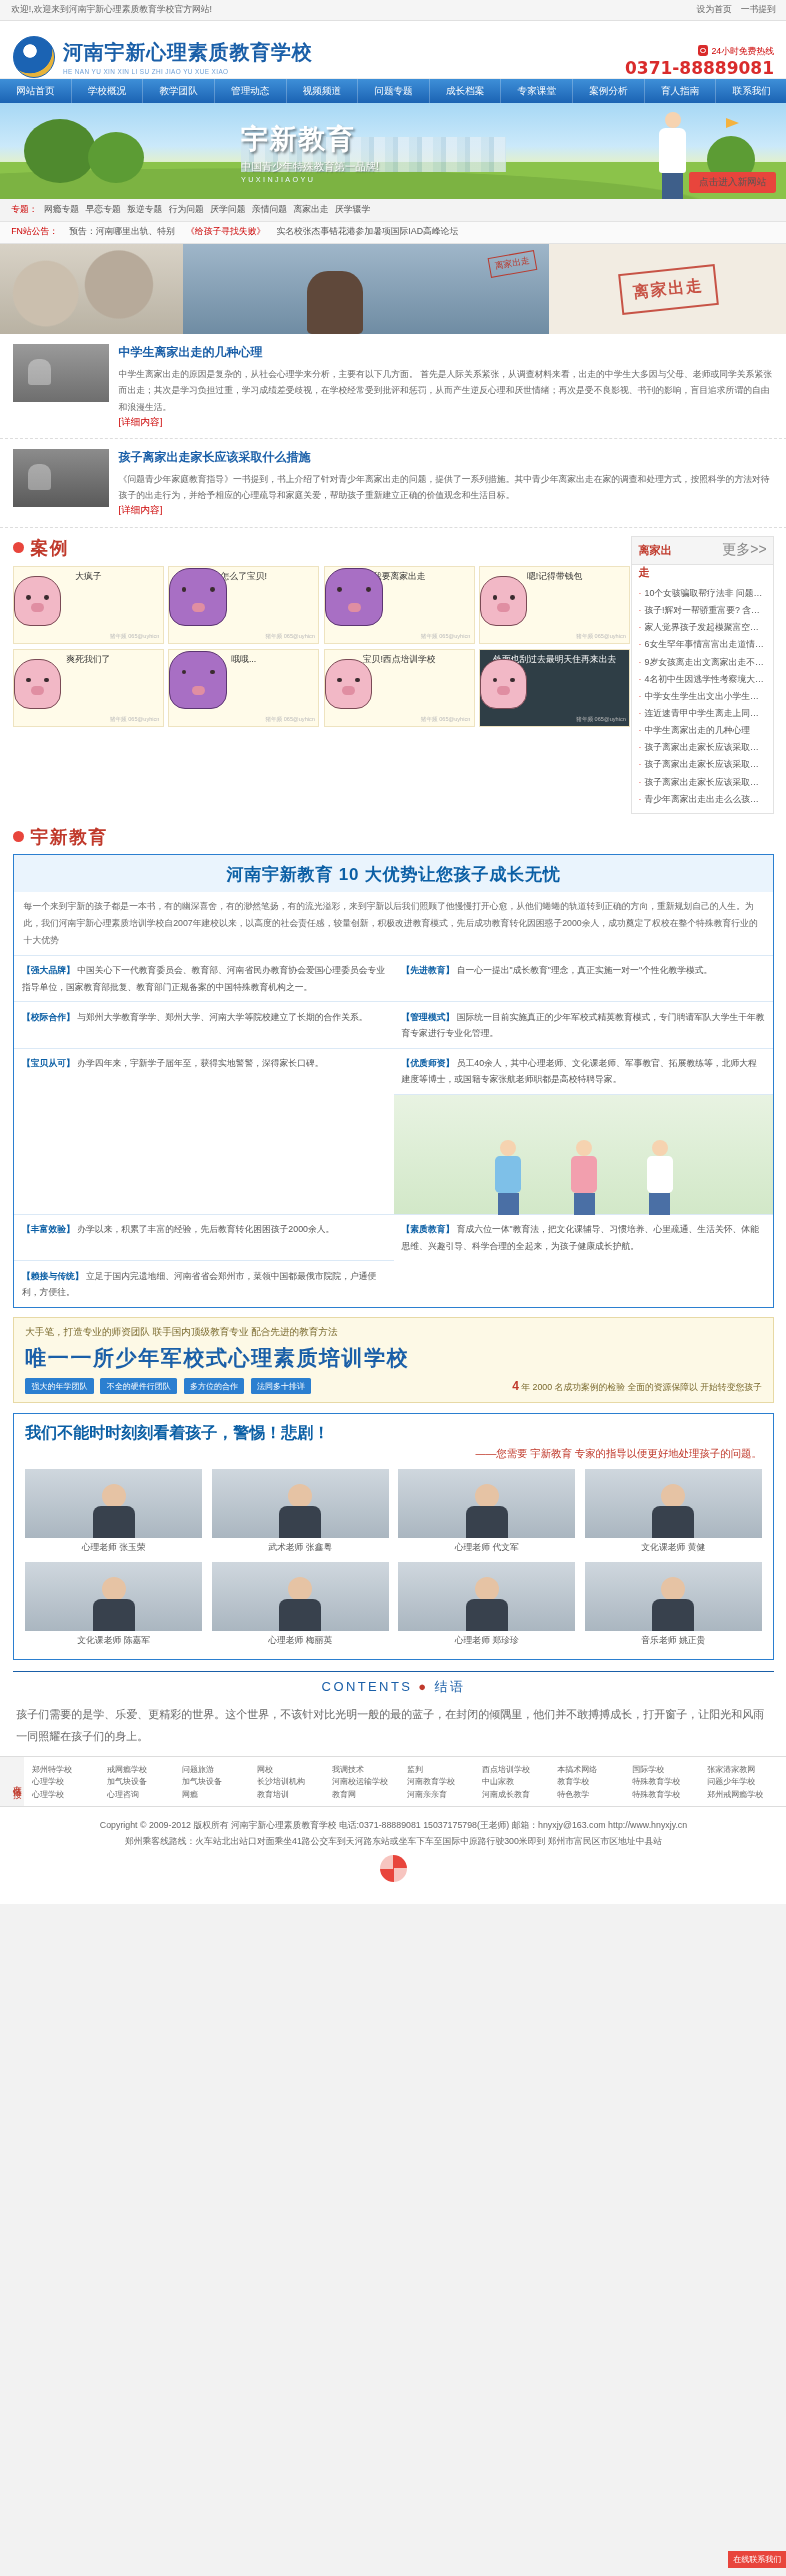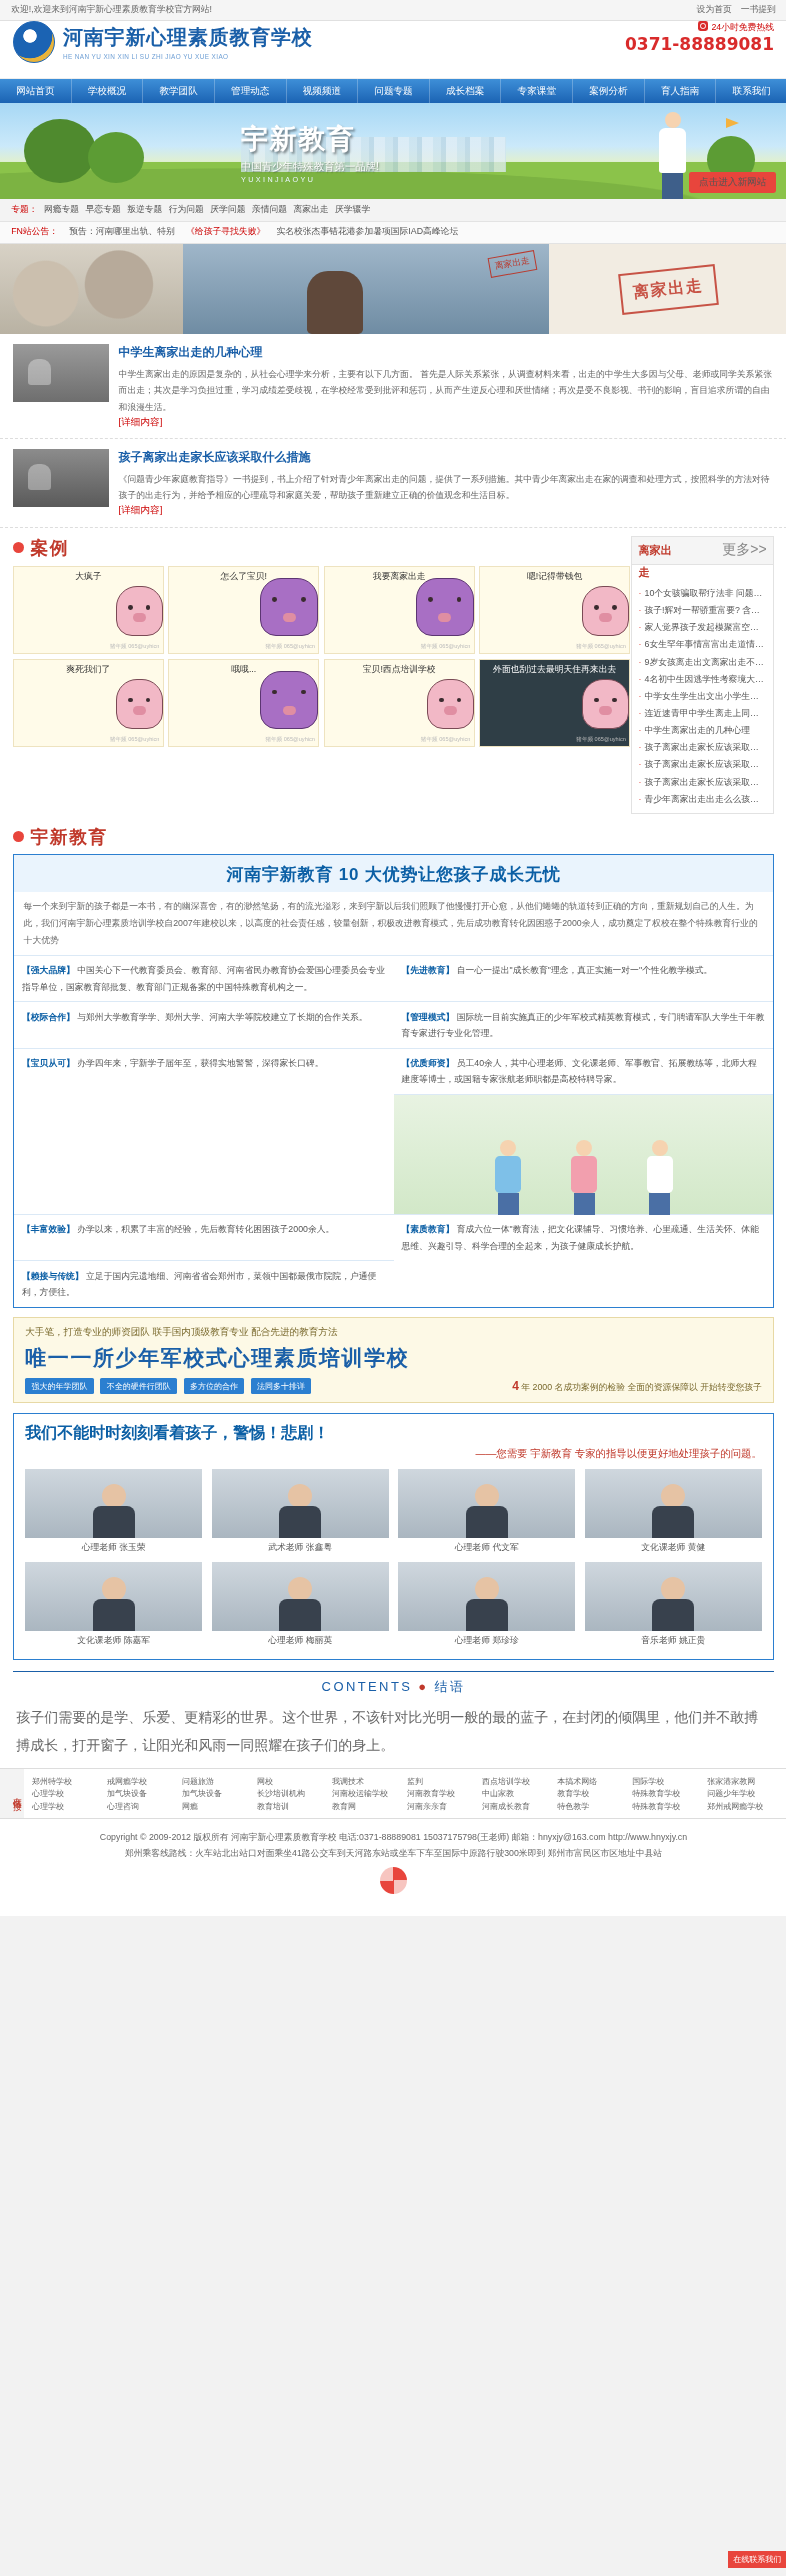--- a/index.html
+++ b/index.html
@@ -15,21 +15,21 @@
   
   .topbar {
     height: 21px; background: #f5f5f5; border-bottom: 0.8px solid #e0e0e0;
     display: flex; align-items: center; justify-content: space-between;
     padding: 0 11.2px; font-size: 8.8px; color: #666;
   }
   .topbar .right a { color: #666; text-decoration: none; margin-left: 6.4px; }
 
   
   .header {
-    height: 58px; background: #fff; display: flex; align-items: flex-start;
+    height: 58px; background: #fff; display: flex; align-items: flex-end;
     justify-content: space-between; padding: 0 13px; border-bottom: 0.8px solid #eee;
   }
   .logo-wrap { display: flex; align-items: center; gap: 8px; }
   .logo-badge {
     width: 42px; height: 42px; border-radius: 50%;
     background: radial-gradient(circle at 40% 35%, #fff 0 18%, #1b63b3 20% 62%, #e8b33a 64% 100%);
     border: 1.6px solid #1b63b3;
   }
   .logo-text .cn { font-size: 20px; font-weight: bold; color: #1a5fa8; letter-spacing: 0.8px; font-family: "DejaVu Sans", sans-serif; }
   .logo-text .en { font-size: 6.4px; color: #6d9ed4; letter-spacing: 0.4px; margin-top: 1.6px; }
@@ -127,22 +127,22 @@
   .article .body p { margin: 0; font-size: 8.8px; line-height: 1.9; color: #666; }
   .article .body a.more { color: #c00; text-decoration: none; }
 
   
   .case-wrap { display: flex; padding: 8px 13px 0; gap: 1px; }
   .case-left { flex: 1; }
   .case-head { display: flex; align-items: center; gap: 6.4px; margin-bottom: 6.4px; }
   .case-head .dot { width: 11.2px; height: 11.2px; border-radius: 50%; background: #e8453c; }
   .case-head h2 { margin: 0; font-size: 17.7px; color: #c0392b; font-weight: bold; letter-spacing: 1.6px; }
   .comic-grid { display: grid; grid-template-columns: repeat(4, 1fr); gap: 4.8px; }
-  .comic { background: #fffbe9; border: 0.8px solid #eee3c0; height: 88px; position: relative;
-    display: flex; flex-direction: column; align-items: flex-end; justify-content: flex-end; padding-bottom: 17px; }
+  .comic { background: #fffbe9; border: 0.8px solid #eee3c0; height: 78px; position: relative;
+    display: flex; flex-direction: column; align-items: flex-start; justify-content: flex-end; padding-bottom: 17px; }
   .comic .cap { position: absolute; top: 4px; left: 0; right: 0; text-align: center;
     font-size: 8.8px; color: #333; }
   .comic .pig { width: 47px; height: 50px; border-radius: 21px 21px 16px 16px;
     background: #f2b8c6; border: 1.6px solid #7a4a55; position: relative; }
   .comic .pig.purple { background: #a86fc4; border-color: #5c3572; width: 58px; height: 58px; }
   .comic .pig .eye { position: absolute; top: 17.7px; width: 4.8px; height: 4.8px; border-radius: 50%; background: #3a2b2f; }
   .comic .pig .eye.l { left: 11.2px; } .comic .pig .eye.r { right: 11.2px; }
   .comic .pig .nose { position: absolute; bottom: 13px; left: 50%; margin-left: -6.4px;
     width: 13px; height: 8.8px; border-radius: 4.8px; background: #e08ea2; }
   .comic .mark { position:absolute; bottom: 1.6px; right: 3.2px; font-size: 5.6px; color: #bbb; }
@@ -199,21 +199,21 @@
   .tcard .ph .head { position:absolute; left:50%; top:14.5px; margin-left:-12px; width:24px;height:24px;
     border-radius:50%; background:#e6c3a4; }
   .tcard .ph .torso { position:absolute; left:50%; bottom:0; margin-left:-21px; width:42px;height:32px;
     border-radius:8px 8px 0 0; background:#38414d; }
   .tcard .nm { text-align: center; font-size: 8.8px; color: #555; padding-top: 4px; }
 
   
   .contents { margin: 11.2px 13px 0; border-top: 1.6px solid #1a5fa8; padding-top: 6.4px; }
   .contents .hd { text-align: center; font-size: 13px; color: #1a5fa8; letter-spacing: 2.4px; }
   .contents .hd .mark { color: #c0392b; }
-  .contents p { font-size: 14px; line-height: 2; color: #666; margin: 6.4px 3.2px 0; }
+  .contents p { font-size: 11px; line-height: 2; color: #666; margin: 6.4px 3.2px 0; }
 
   
   .links { margin: 9.6px 0 0; display: flex; border-top: 0.8px solid #ddd; border-bottom: 0.8px solid #ddd; }
   .links .lbl { width: 24px; background: #f3f3f3; color: #c0392b; font-size: 8.8px;
     writing-mode: vertical-rl; text-align: center; padding: 6.4px 0; letter-spacing: 1.6px; }
   .links .grid { flex: 1; display: grid; grid-template-columns: repeat(10, 1fr); gap: 1.6px 3.2px; padding: 6.4px 8px; }
   .links a { font-size: 8px; color: #666; text-decoration: none; white-space: nowrap; }
 
   
   .footer { text-align: center; font-size: 8.8px; color: #666; line-height: 1.9; padding: 9.6px 13px 22.5px; }

